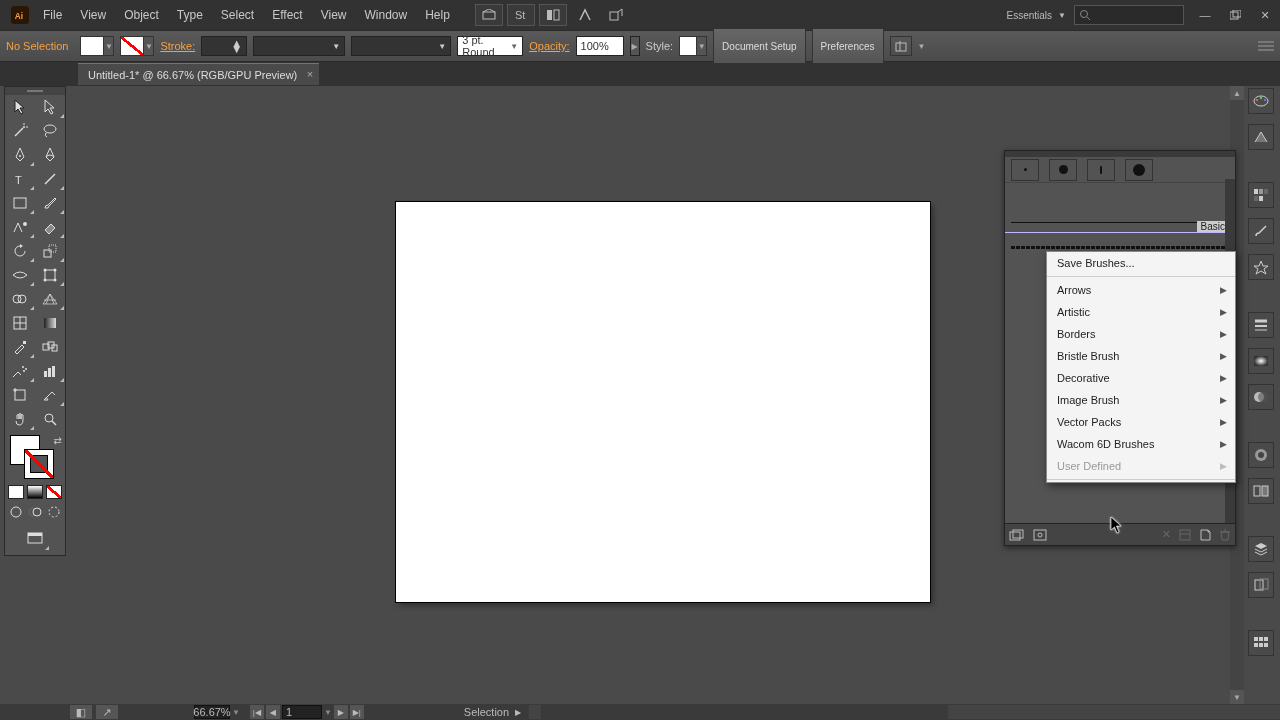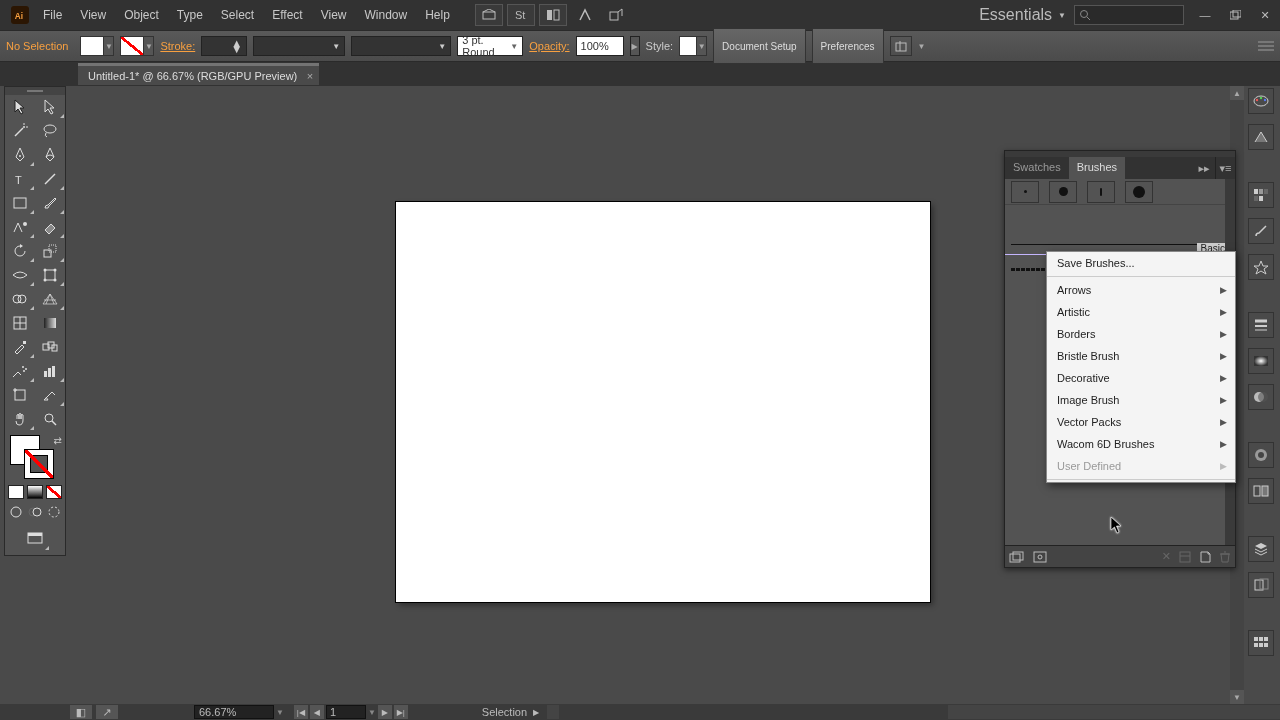--- a/index.html
+++ b/index.html
@@ -8,42 +8,42 @@
 
 .titlebar { height: 30px; background: #323232; display: flex; align-items: center; color: #c8c8c8; }
 .app-icon { width: 30px; height: 30px; display: flex; align-items: center; justify-content: center; padding-left: 10px; }
 .app-icon svg { width: 18px; height: 18px; }
 .menubar { display: flex; gap: 0; margin-left: 4px; }
 .menubar .mitem { padding: 4px 9px; cursor: default; font-size: 12px; }
 .titlebar-icons { display: flex; gap: 4px; margin-left: 16px; }
 .titlebar-icons .ticon { width: 28px; height: 22px; background: #3a3a3a; border: 1px solid #555; display:flex; align-items:center; justify-content:center; }
 .spacer { flex: 1; }
 .workspace { display: flex; align-items: center; gap: 6px; color:#bbb; margin-right:8px; }
-.workspace .ws-label { font-size:16px; }
+.workspace .ws-label { font-size:10px; }
 .search { width: 110px; height: 20px; background: #2a2a2a; border: 1px solid #555; display:flex; align-items:center; padding-left:4px; margin-right:6px; }
 .winctrls { display: flex; }
 .winctrls .wbtn { width: 30px; height: 22px; display:flex; align-items:center; justify-content:center; color:#bbb; }
 
 
 .controlbar { height: 32px; background: linear-gradient(#595959,#4b4b4b); border-top:1px solid #2a2a2a; border-bottom:1px solid #2a2a2a; display:flex; align-items:center; padding: 0 6px; gap:6px; color:#ccc; }
 .controlbar .sel-label { color:#f8a040; font-size:11px; margin-right:6px; }
 .controlbar .swatch { width:24px; height:20px; border:1px solid #333; background:#fff; position:relative; }
 .controlbar .swatch.noColor::after { content:""; position:absolute; inset:0; background:linear-gradient(to top right, transparent 45%, red 45%, red 55%, transparent 55%); }
 .controlbar .dd { width:10px; height:20px; border:1px solid #333; border-left:none; background:#555; display:flex; align-items:center; justify-content:center; font-size:8px; color:#aaa; }
 .controlbar .stroke-lbl { color:#f8a040; font-size:11px; text-decoration: underline; }
 .controlbar .combo { height:20px; background:#333; border:1px solid #222; display:flex; align-items:center; padding:0 4px; font-size:10px; color:#ccc; }
 .controlbar .btn { height:36px; padding:0 8px; background:linear-gradient(#666,#555); border:1px solid #333; color:#ddd; font-size:10px; display:flex; align-items:center; }
 .controlbar .op-label { color:#f8a040; font-size:11px; text-decoration:underline; }
 .ctrl-end { margin-left:auto; display:flex; gap:6px; }
 .controlbar .right-grip{ width:16px; height:16px; display:flex; flex-direction:column; gap:2px; justify-content:center; }
 .controlbar .right-grip span{ height:2px; background:#777; }
 
 
 .doctabs { height: 24px; background: #323232; display:flex; align-items:center; padding-left: 78px; }
-.doctab { height: 22px; background: #4a4a4a; color: #ddd; display:flex; align-items:center; padding: 0 22px 0 10px; font-size:11px; position:relative; border-top:3px solid #737373; }
+.doctab { height: 22px; background: #4a4a4a; color: #ddd; display:flex; align-items:center; padding: 0 22px 0 10px; font-size:11px; position:relative; border-top:1px solid #737373; }
 .doctab .close-x { position:absolute; right:6px; top:4px; color:#aaa; font-size:11px; }
 
 
 .workarea { position: absolute; top: 86px; left: 0; right: 0; bottom: 16px; background: #4a4a4a; }
 
 
 .toolbox { position:absolute; left:4px; top:0px; width:62px; background:#535353; border:1px solid #2a2a2a; padding-bottom:4px; }
 .toolbox .grip { height:8px; background:#444; display:flex; align-items:center; justify-content:center; }
 .toolbox .grip span{ width:16px; height:2px; background:#777; }
 .toolrow { display:flex; }
@@ -95,25 +95,25 @@
 .flyout .sep { height:1px; background:#ccc; margin:2px 0;}
 .flyout .fi.disabled { color:#999; }
 .flyout .fi.hl { background:#2f7bd1; color:#fff; }
 
 
 .cursor { position:absolute; right:156px; top:430px; z-index:20; color:#000; font-size:16px; pointer-events:none; }
 .cursor svg { width:14px; height:18px; filter: drop-shadow(0 0 1px #fff);}
 
 
 .statusbar { position:absolute; left:0; right:0; bottom:0; height:16px; background:#3a3a3a; display:flex; align-items:center; color:#bbb; font-size:10px; }
-.statusbar .zoom { width:80px; background:#222; height:14px; margin-left:76px; display:flex; align-items:center; padding:0 4px; border:1px solid #111;}
+.statusbar .zoom { width:36px; background:#222; height:14px; margin-left:76px; display:flex; align-items:center; padding:0 4px; border:1px solid #111;justify-content:center;}
 .statusbar .pager { display:flex; align-items:center; margin-left:10px; gap:2px;}
 .statusbar .pbtn { width:14px; height:14px; background:#555; display:flex; align-items:center; justify-content:center; font-size:8px;}
 .statusbar .artfield { width:40px; height:14px; background:#222; border:1px solid #111; display:flex; align-items:center; padding:0 3px;}
-.statusbar .toolname { margin-left:74px; }
+.statusbar .toolname { margin-left:100px; }
 .statusbar .bar-seg { height:14px; background:#444; margin-left:auto; width:320px;}
 .statusbar .sicon { width:22px; height:14px; background:#555; margin-left:4px; display:flex; align-items:center; justify-content:center;}
 
 svg { display:block; }
 </style>
 </head>
 <body>
 
 <div class="titlebar">
   <div class="app-icon">
@@ -621,26 +621,20 @@
           <rect x="11" y="1" width="4" height="4" fill="#ccc"></rect>
           <rect x="1" y="7" width="4" height="4" fill="#ccc"></rect>
           <rect x="6" y="7" width="4" height="4" fill="#ccc"></rect>
           <rect x="11" y="7" width="4" height="4" fill="#ccc"></rect>
         </svg>
       </div>
   </div>
 
   <div class="panel">
     <div class="grip"></div>
-    <div class="panel-tabs">
-      <div class="ptab">Swatches</div>
-      <div class="ptab active">Brushes</div>
-      <div class="collapse">▸▸</div>
-      <div class="menu-btn">▾≡</div>
-    </div>
     <div class="brush-row">
       <div class="brush-thumb">
           <div class="dot" style="width:3px;height:3px"></div>
         </div>
       <div class="brush-thumb">
           <div class="dot" style="width:9px;height:9px"></div>
         </div>
       <div class="brush-thumb">
           <div class="dot" style="width:2px;height:8px;border-radius:1px"></div>
         </div>

